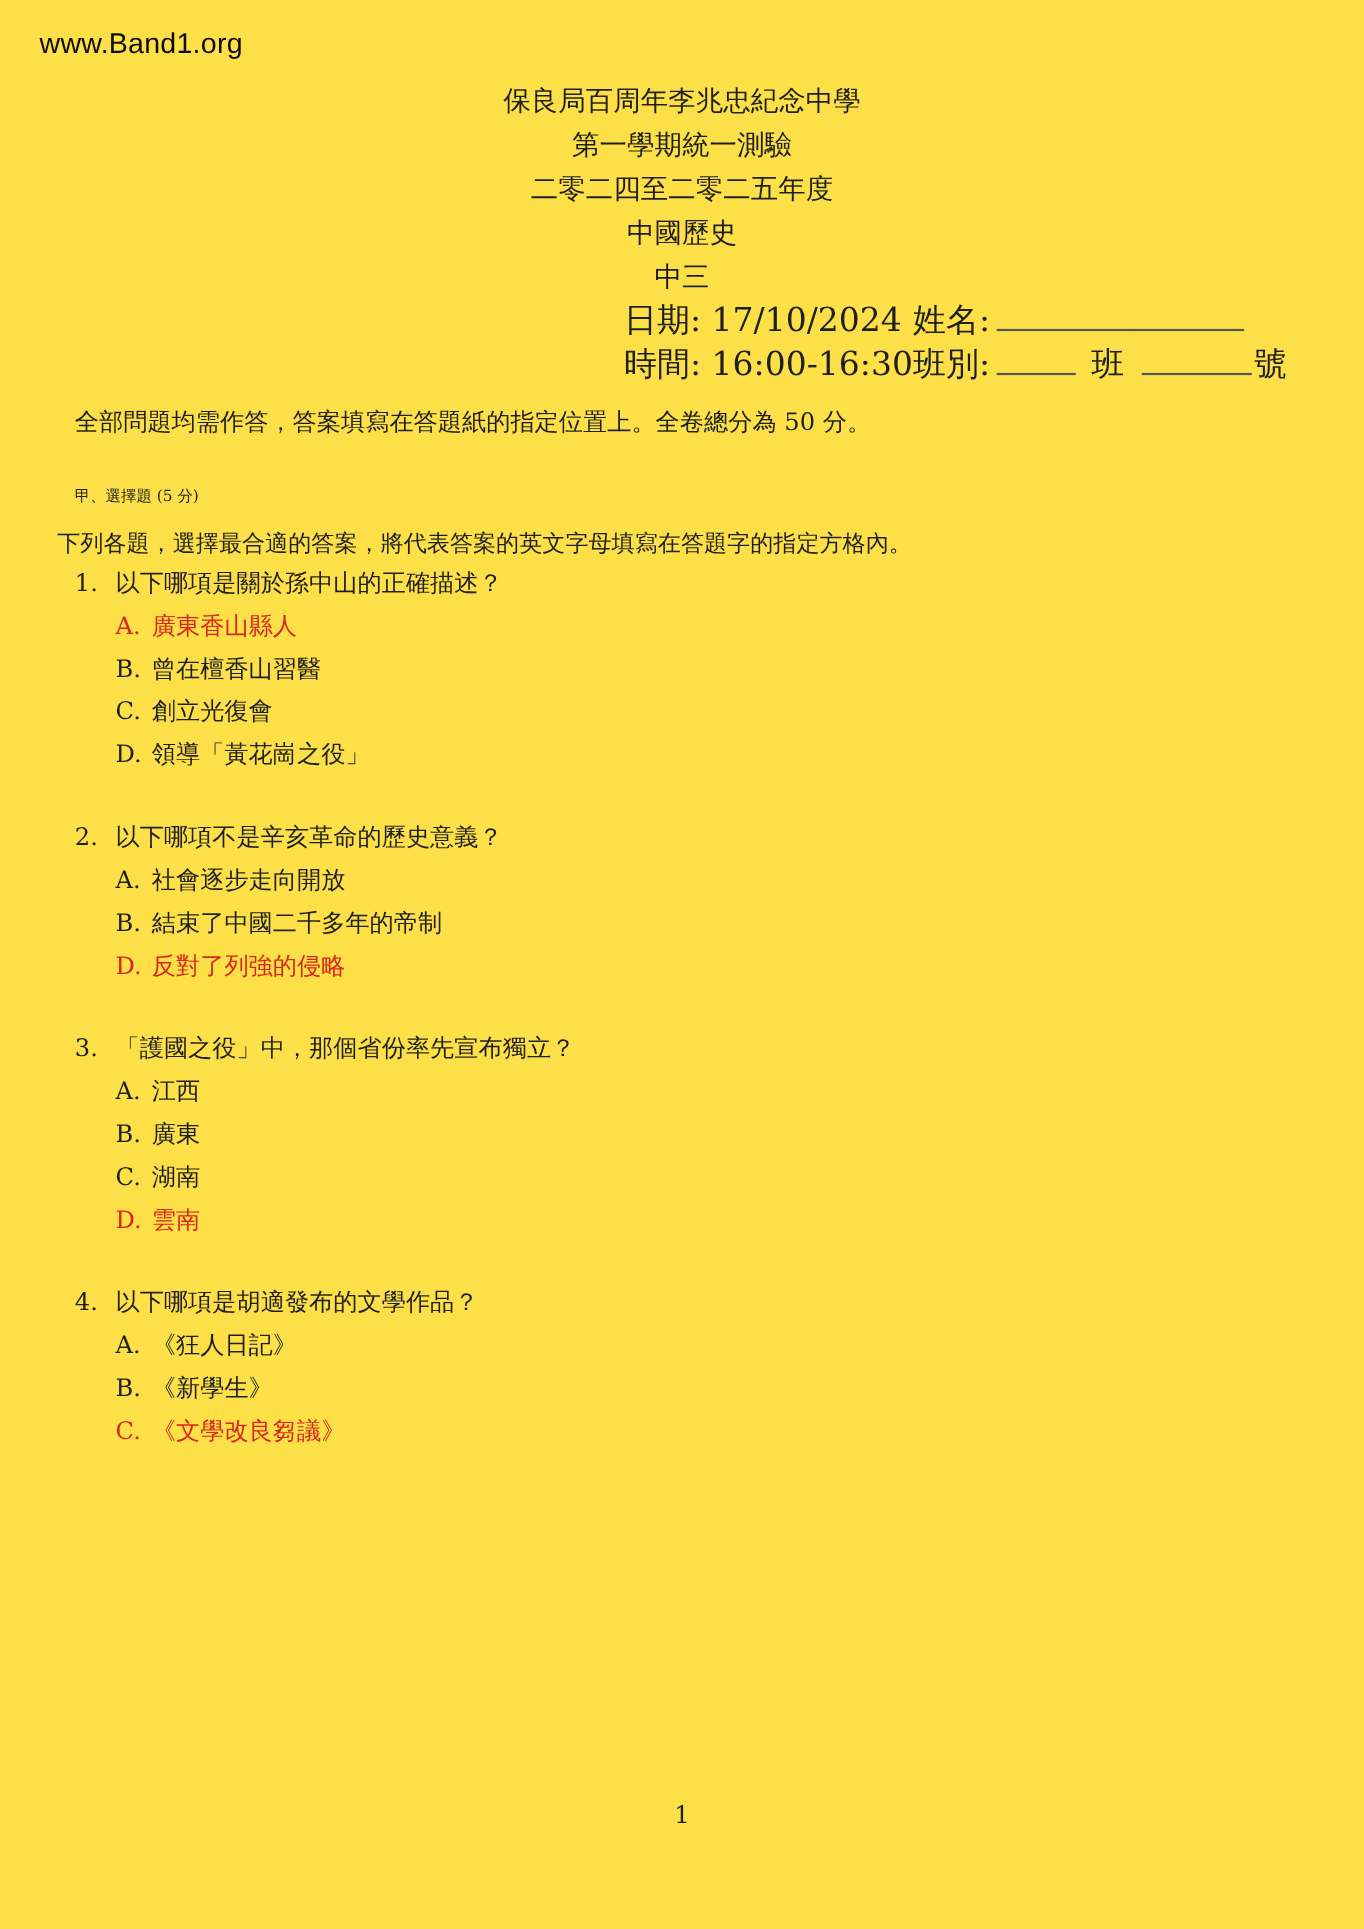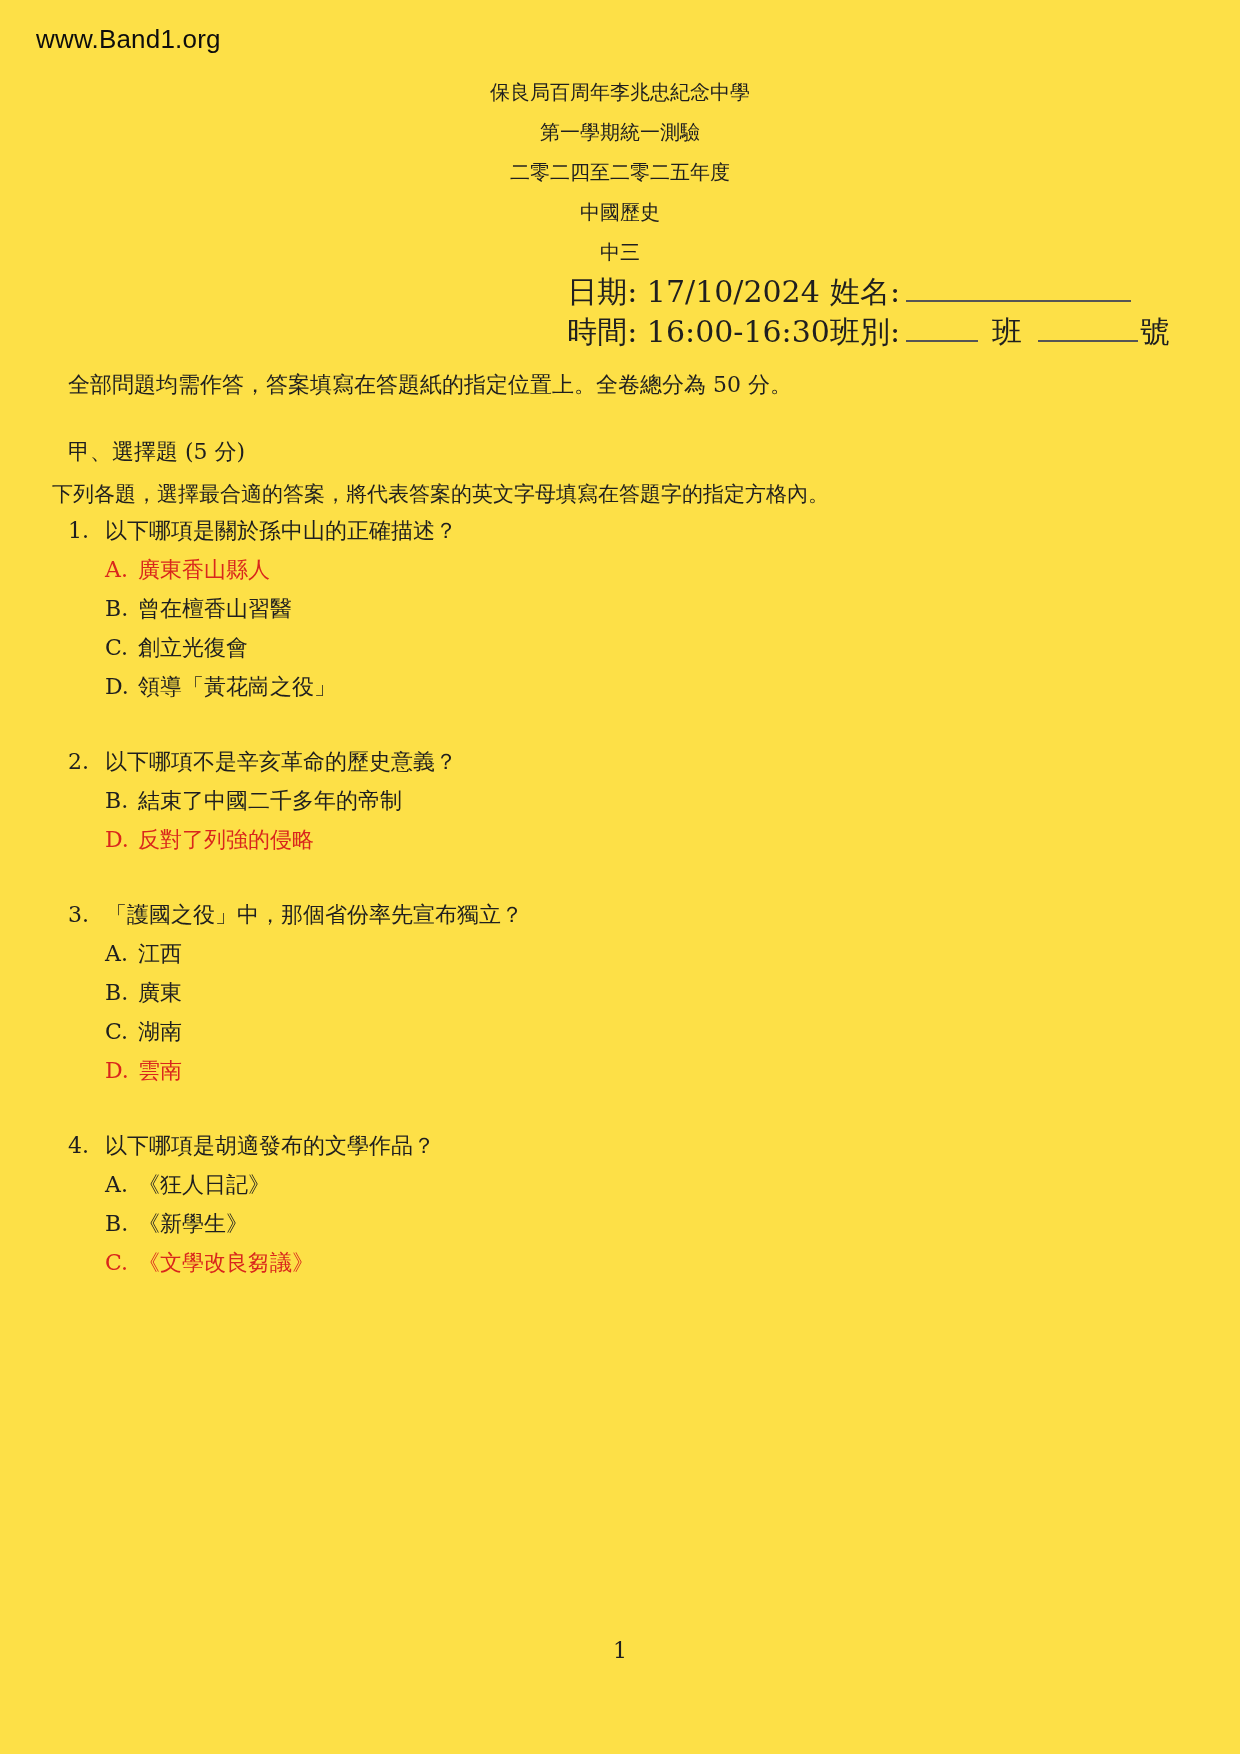--- a/index.html
+++ b/index.html
@@ -12,41 +12,41 @@
     overflow:hidden;
   }
   .page { position:relative; width:1240px; height:1754px; background:#fde047; }
 
   .watermark {
     position:absolute; top:24px; left:36px;
     font-family:"Liberation Sans","DejaVu Sans",sans-serif;
     font-size:26px; font-weight:400; color:#0d0d0d; letter-spacing:0.2px;
   }
 
-  header { padding-top:72px; text-align:center; font-size:20px; }
+  header { padding-top:72px; text-align:center; font-size:25px; }
   .h-line { line-height:40px; }
 
   .info-row {
     display:flex; justify-content:flex-end;
     padding:0 70px 0 68px; font-size:30px;
   }
   .info-line { line-height:40px; white-space:nowrap; }
   .blank {
     display:inline-block; border-bottom:2px solid #555;
     height:26px; vertical-align:baseline; margin-left:6px;
   }
   .blank-name   { width:225px; }
   .blank-class  { width:72px;  margin-right:14px; }
   .blank-number { width:100px; margin-left:16px; margin-right:2px; }
 
   .instruction {
     margin:16px 68px 0 68px; font-size:22px; line-height:33px;
   }
   .section-title {
-    margin:34px 68px 0 68px; font-size:22px; line-height:33px;
+    margin:34px 68px 0 68px; font-size:14px; line-height:33px;
   }
   .section-instruction {
     margin:10px 68px 0 52px; font-size:21px; line-height:33px;
   }
 
   .questions { padding-left:68px; font-size:22px; }
   .question { margin-bottom:36px; }
   .q-row { line-height:39px; }
   .q-num { display:inline-block; width:37px; }
   .option { line-height:39px; padding-left:37px; }
@@ -118,20 +118,23 @@
       <div class="option">
         <span class="o-letter">D.</span><span class="o-text">領導「黃花崗之役」</span>
       </div>
     </div>
 
     <div class="question">
       <div class="q-row">
         <span class="q-num">2.</span><span class="q-text">以下哪項不是辛亥革命的歷史意義？</span>
       </div>
       <div class="option">
+        <span class="o-letter">A.</span><span class="o-text">社會逐步走向開放</span>
+      </div>
+      <div class="option">
         <span class="o-letter">B.</span><span class="o-text">結束了中國二千多年的帝制</span>
       </div>
       <div class="option highlight">
         <span class="o-letter">D.</span><span class="o-text">反對了列強的侵略</span>
       </div>
     </div>
 
     <div class="question">
       <div class="q-row">
         <span class="q-num">3.</span><span class="q-text">「護國之役」中，那個省份率先宣布獨立？</span>

